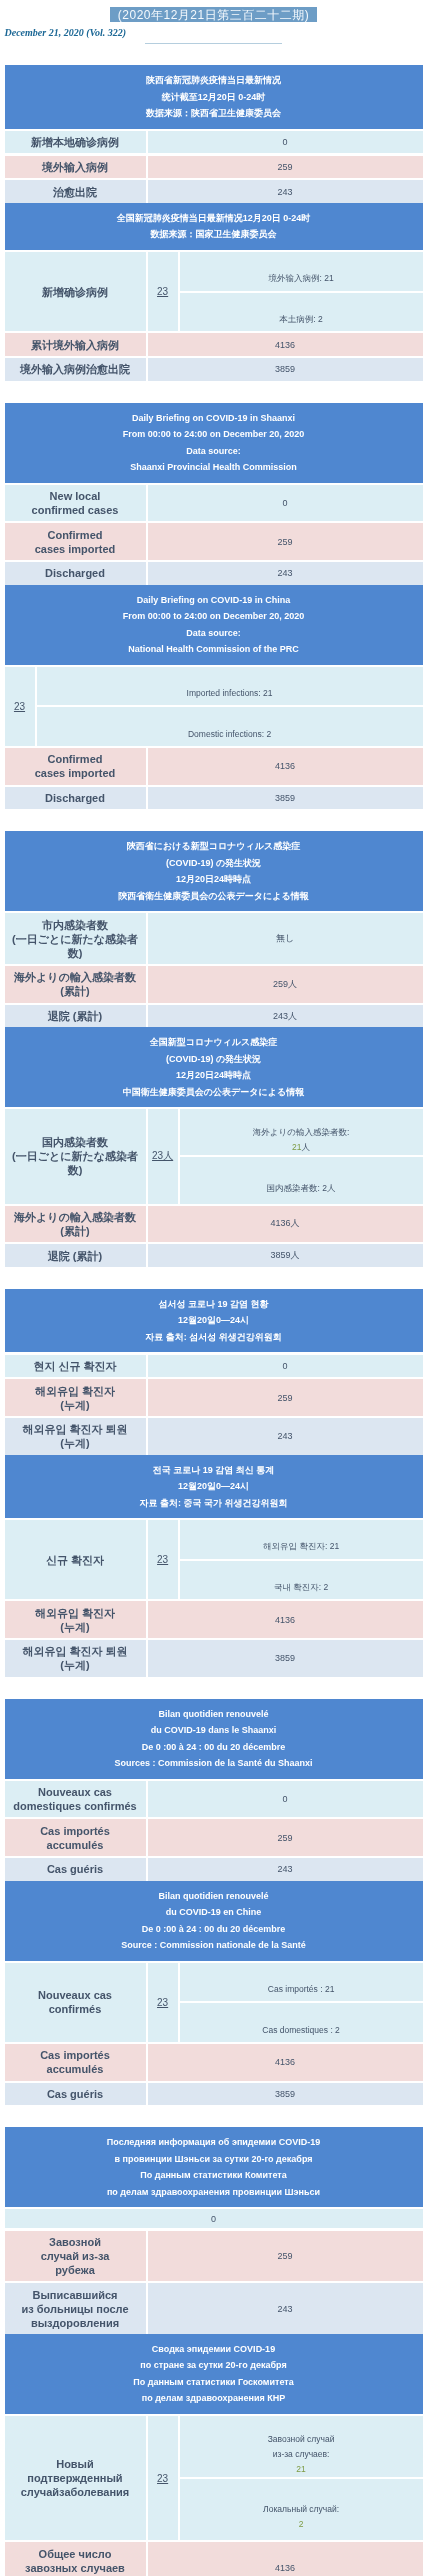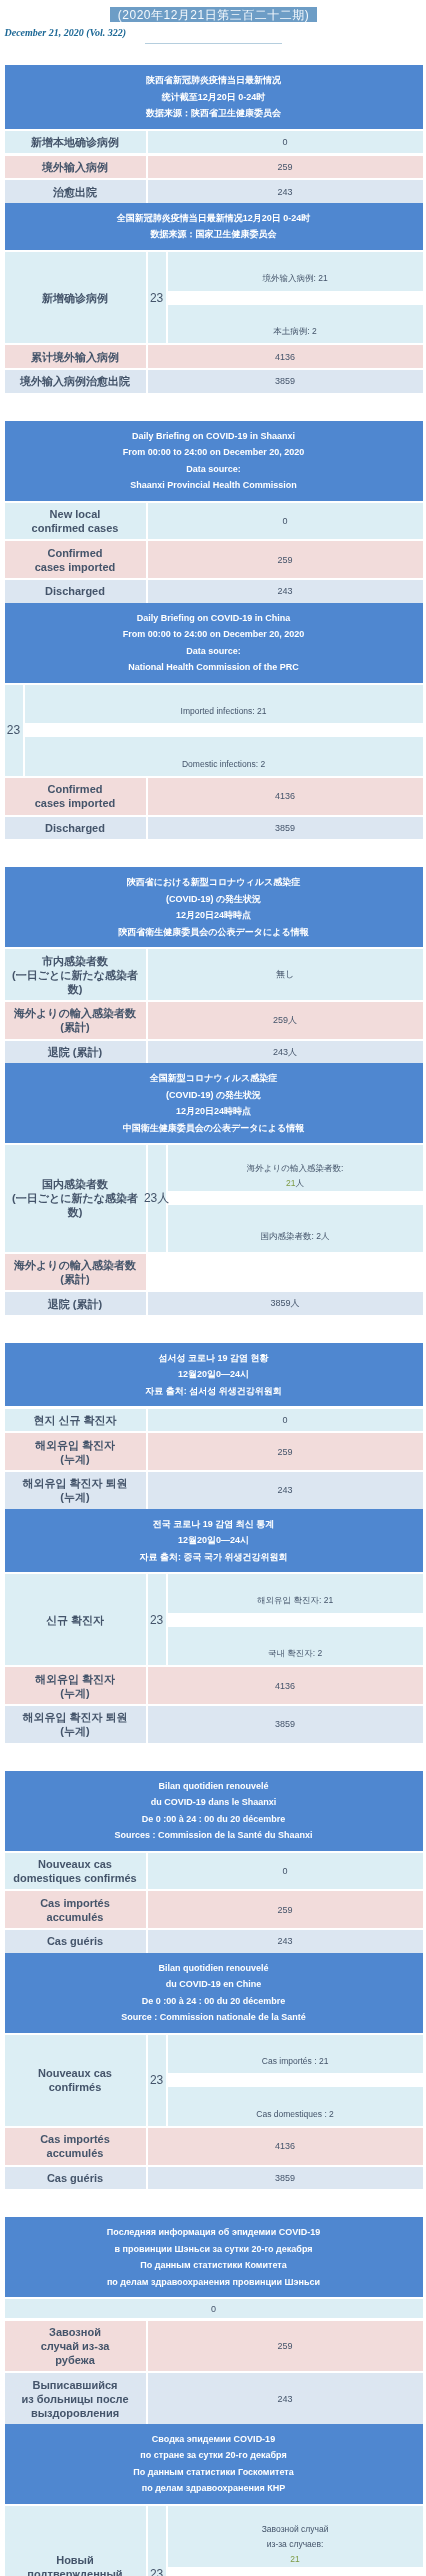--- a/index.html
+++ b/index.html
@@ -28,41 +28,41 @@
   }
   .title-date{
     margin-top:4.8px;
     font-family:"Liberation Serif","DejaVu Serif",serif;
     font-style:italic;font-weight:bold;font-size:10px;color:#1b6795;
   }
   .title-rule{width:137px;margin:4.8px auto 0;border-top:0.5px solid #b5cede;}
 
   
   #sections{margin-top:21.3px;}
-  .lang-section{margin-bottom:28px;}
+  .lang-section{margin-bottom:22px;}
   .hdr{
     background:var(--hdr-blue);color:#ffffff;font-weight:bold;
     text-align:center;white-space:pre-line;
     font-size:9px;line-height:16.5px;padding:7px 5.3px;
   }
   .row{display:flex;gap:2.1px;margin-top:2.1px;}
   .cell{min-height:19px;}
   .label{
     width:141px;flex:none;display:flex;align-items:center;justify-content:center;
     text-align:center;white-space:pre-line;font-size:11px;line-height:14px;padding:4.3px 3.2px;font-weight:bold;
   }
   .value{
     flex:1;display:flex;align-items:center;justify-content:center;
     font-size:9px;padding:4.3px 3.2px;
   }
   .mid{
-    width:18px;flex:none;display:flex;align-items:center;justify-content:center;
-    font-size:12px;white-space:nowrap;padding:2.1px 0.5px;
-  }
-  .subcol{flex:1;display:flex;flex-direction:column;gap:14px;}
+    width:30px;flex:none;display:flex;align-items:center;justify-content:center;
+    font-size:10px;white-space:nowrap;padding:2.1px 0.5px;text-decoration:underline;
+  }
+  .subcol{flex:1;display:flex;flex-direction:column;gap:2px;}
   .sub{
     flex:1;display:flex;align-items:center;justify-content:center;
     text-align:center;min-height:23.5px;padding:4.3px 5.3px;
   }
   .subinner{white-space:pre-line;font-size:8.5px;line-height:15px;}
   .subnum[data-color="green"]{color:var(--green);}
   .c-cyan{background:var(--cyan);}
   .c-pink{background:var(--pink);}
   .c-blue{background:var(--ltblue);}
 </style>
@@ -223,20 +223,21 @@
           <span class="subinner">
             <span>国内感染者数: </span><span class="subnum" data-color="dark">2</span><span>人</span>
           </span>
         </div>
       </div>
     </div>
 
     <div class="row">
       <div class="cell label c-pink">海外よりの輸入感染者数
 (累計)</div>
+      <div class="cell value c-pink">4136人</div>
     </div>
     <div class="row">
       <div class="cell label c-blue">退院 (累計)</div>
       <div class="cell value c-blue">3859人</div>
     </div>
 
   </section>
 
   <section class="lang-section">
 

